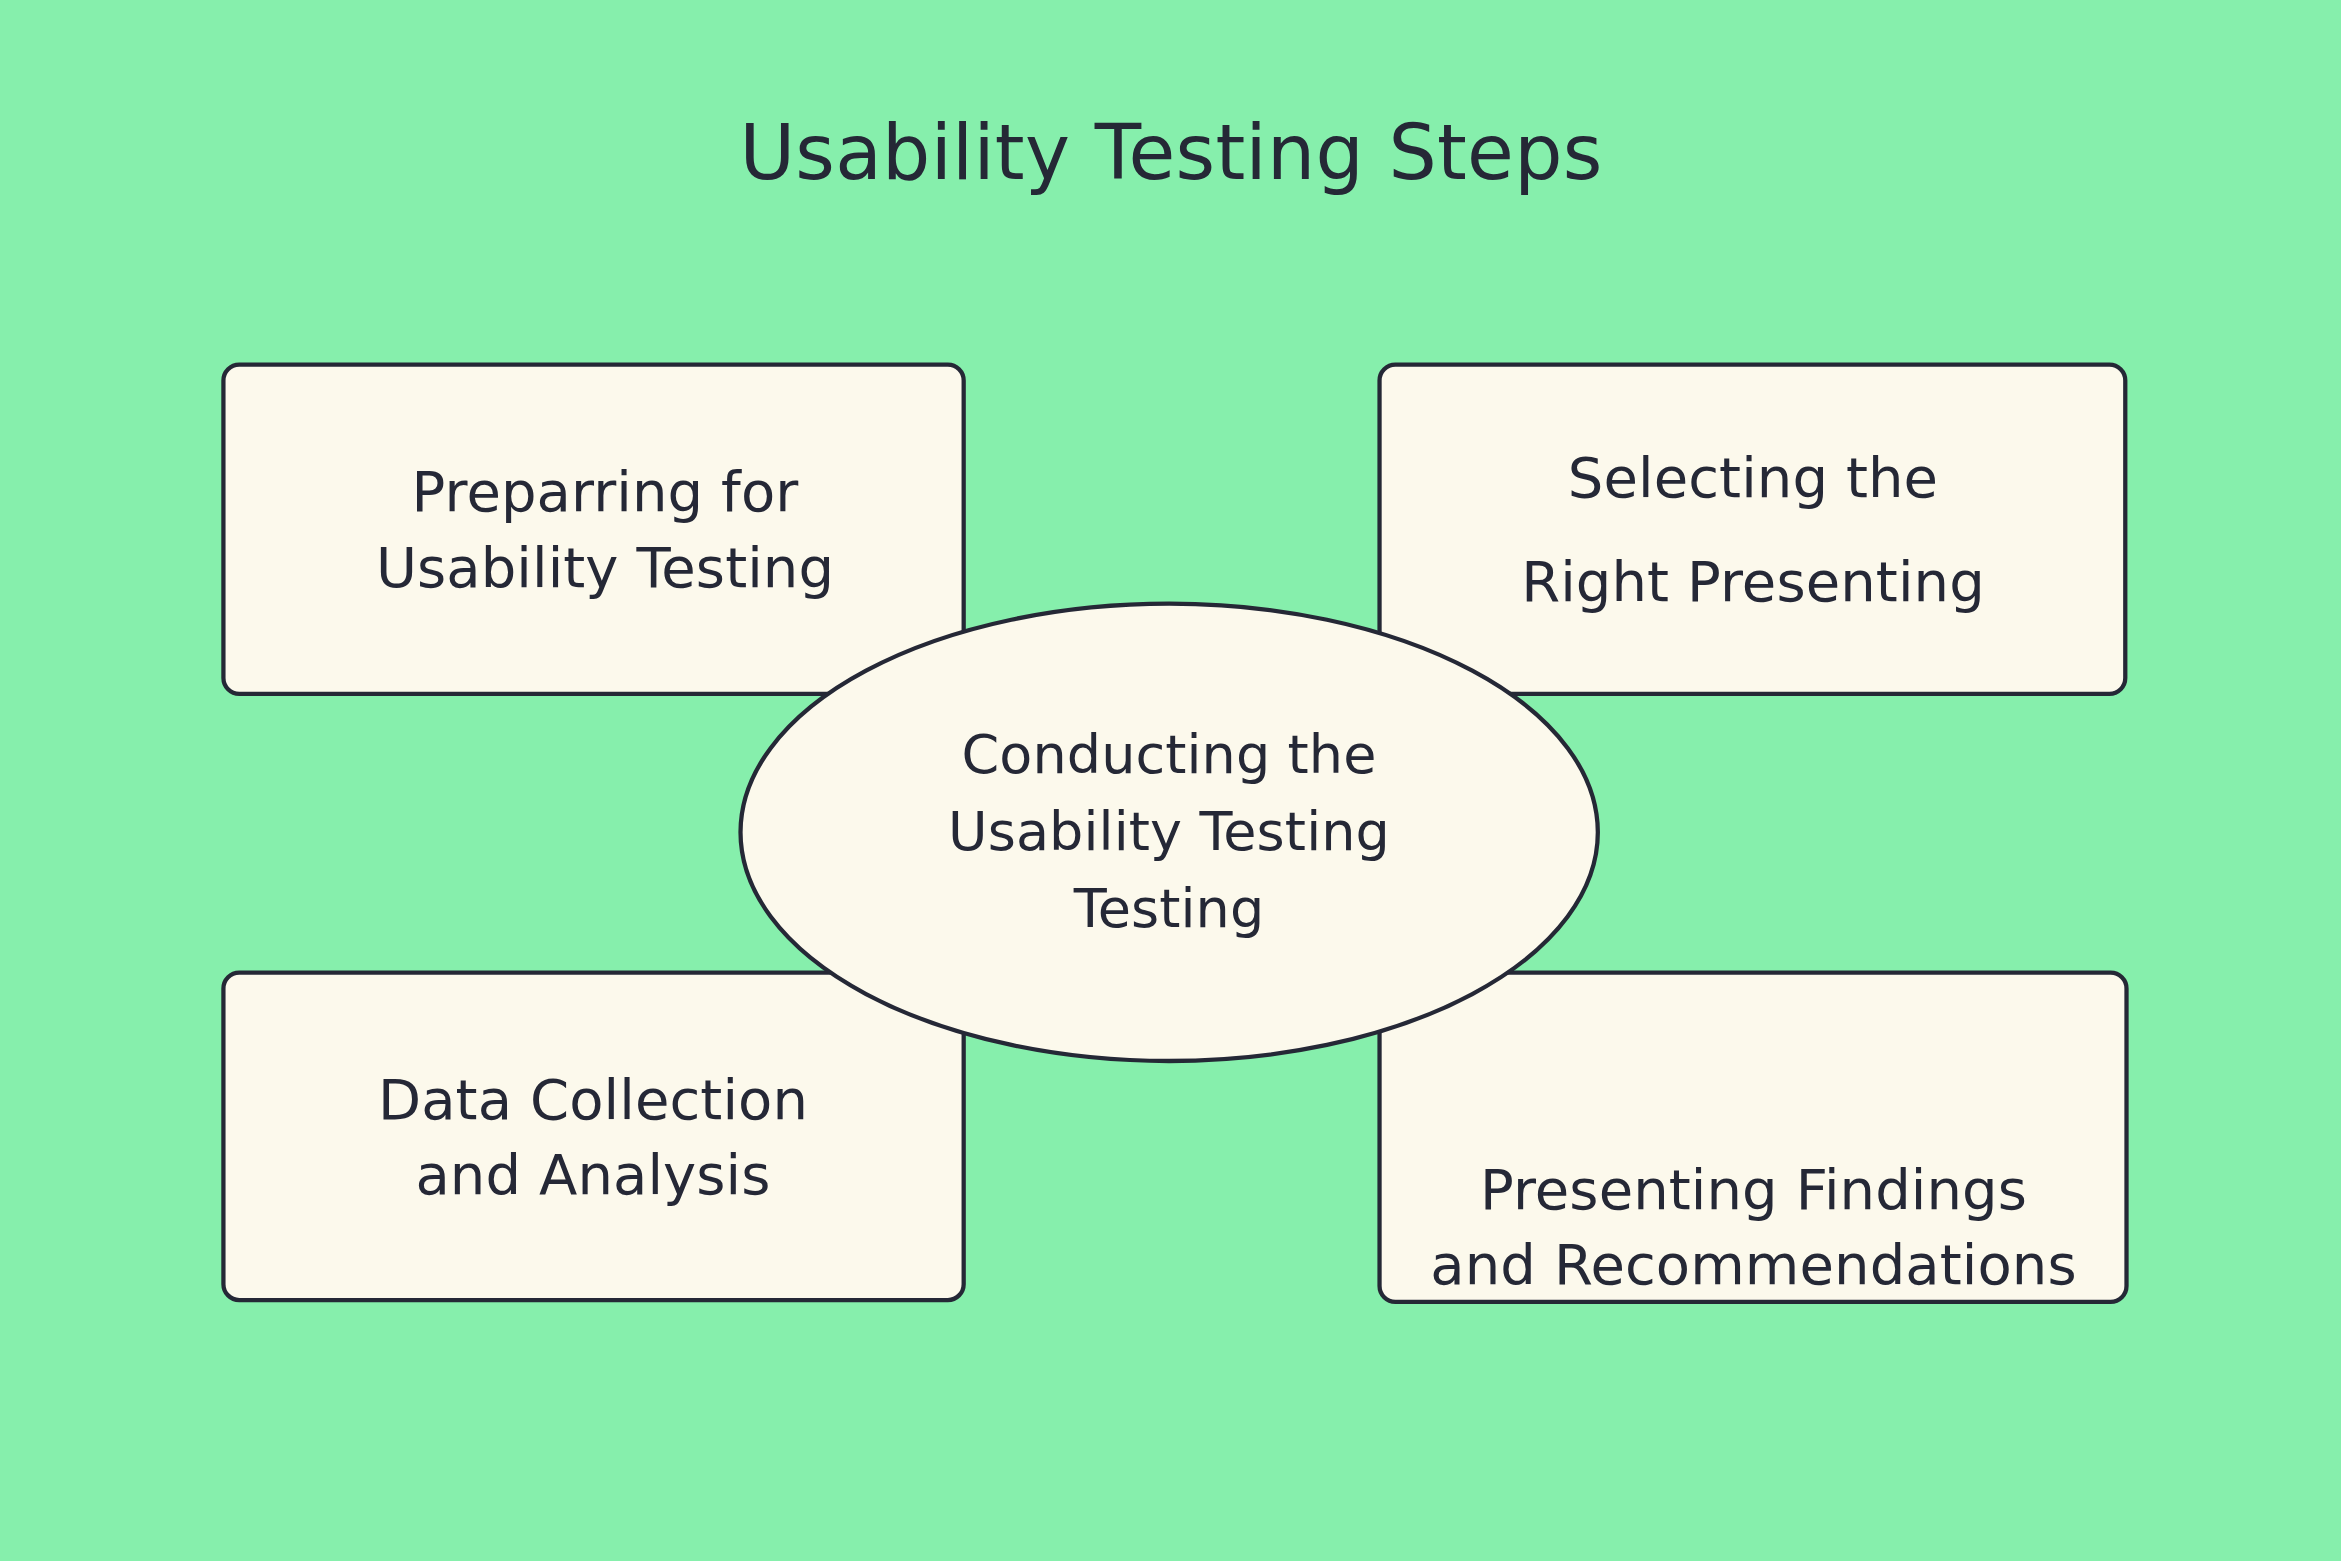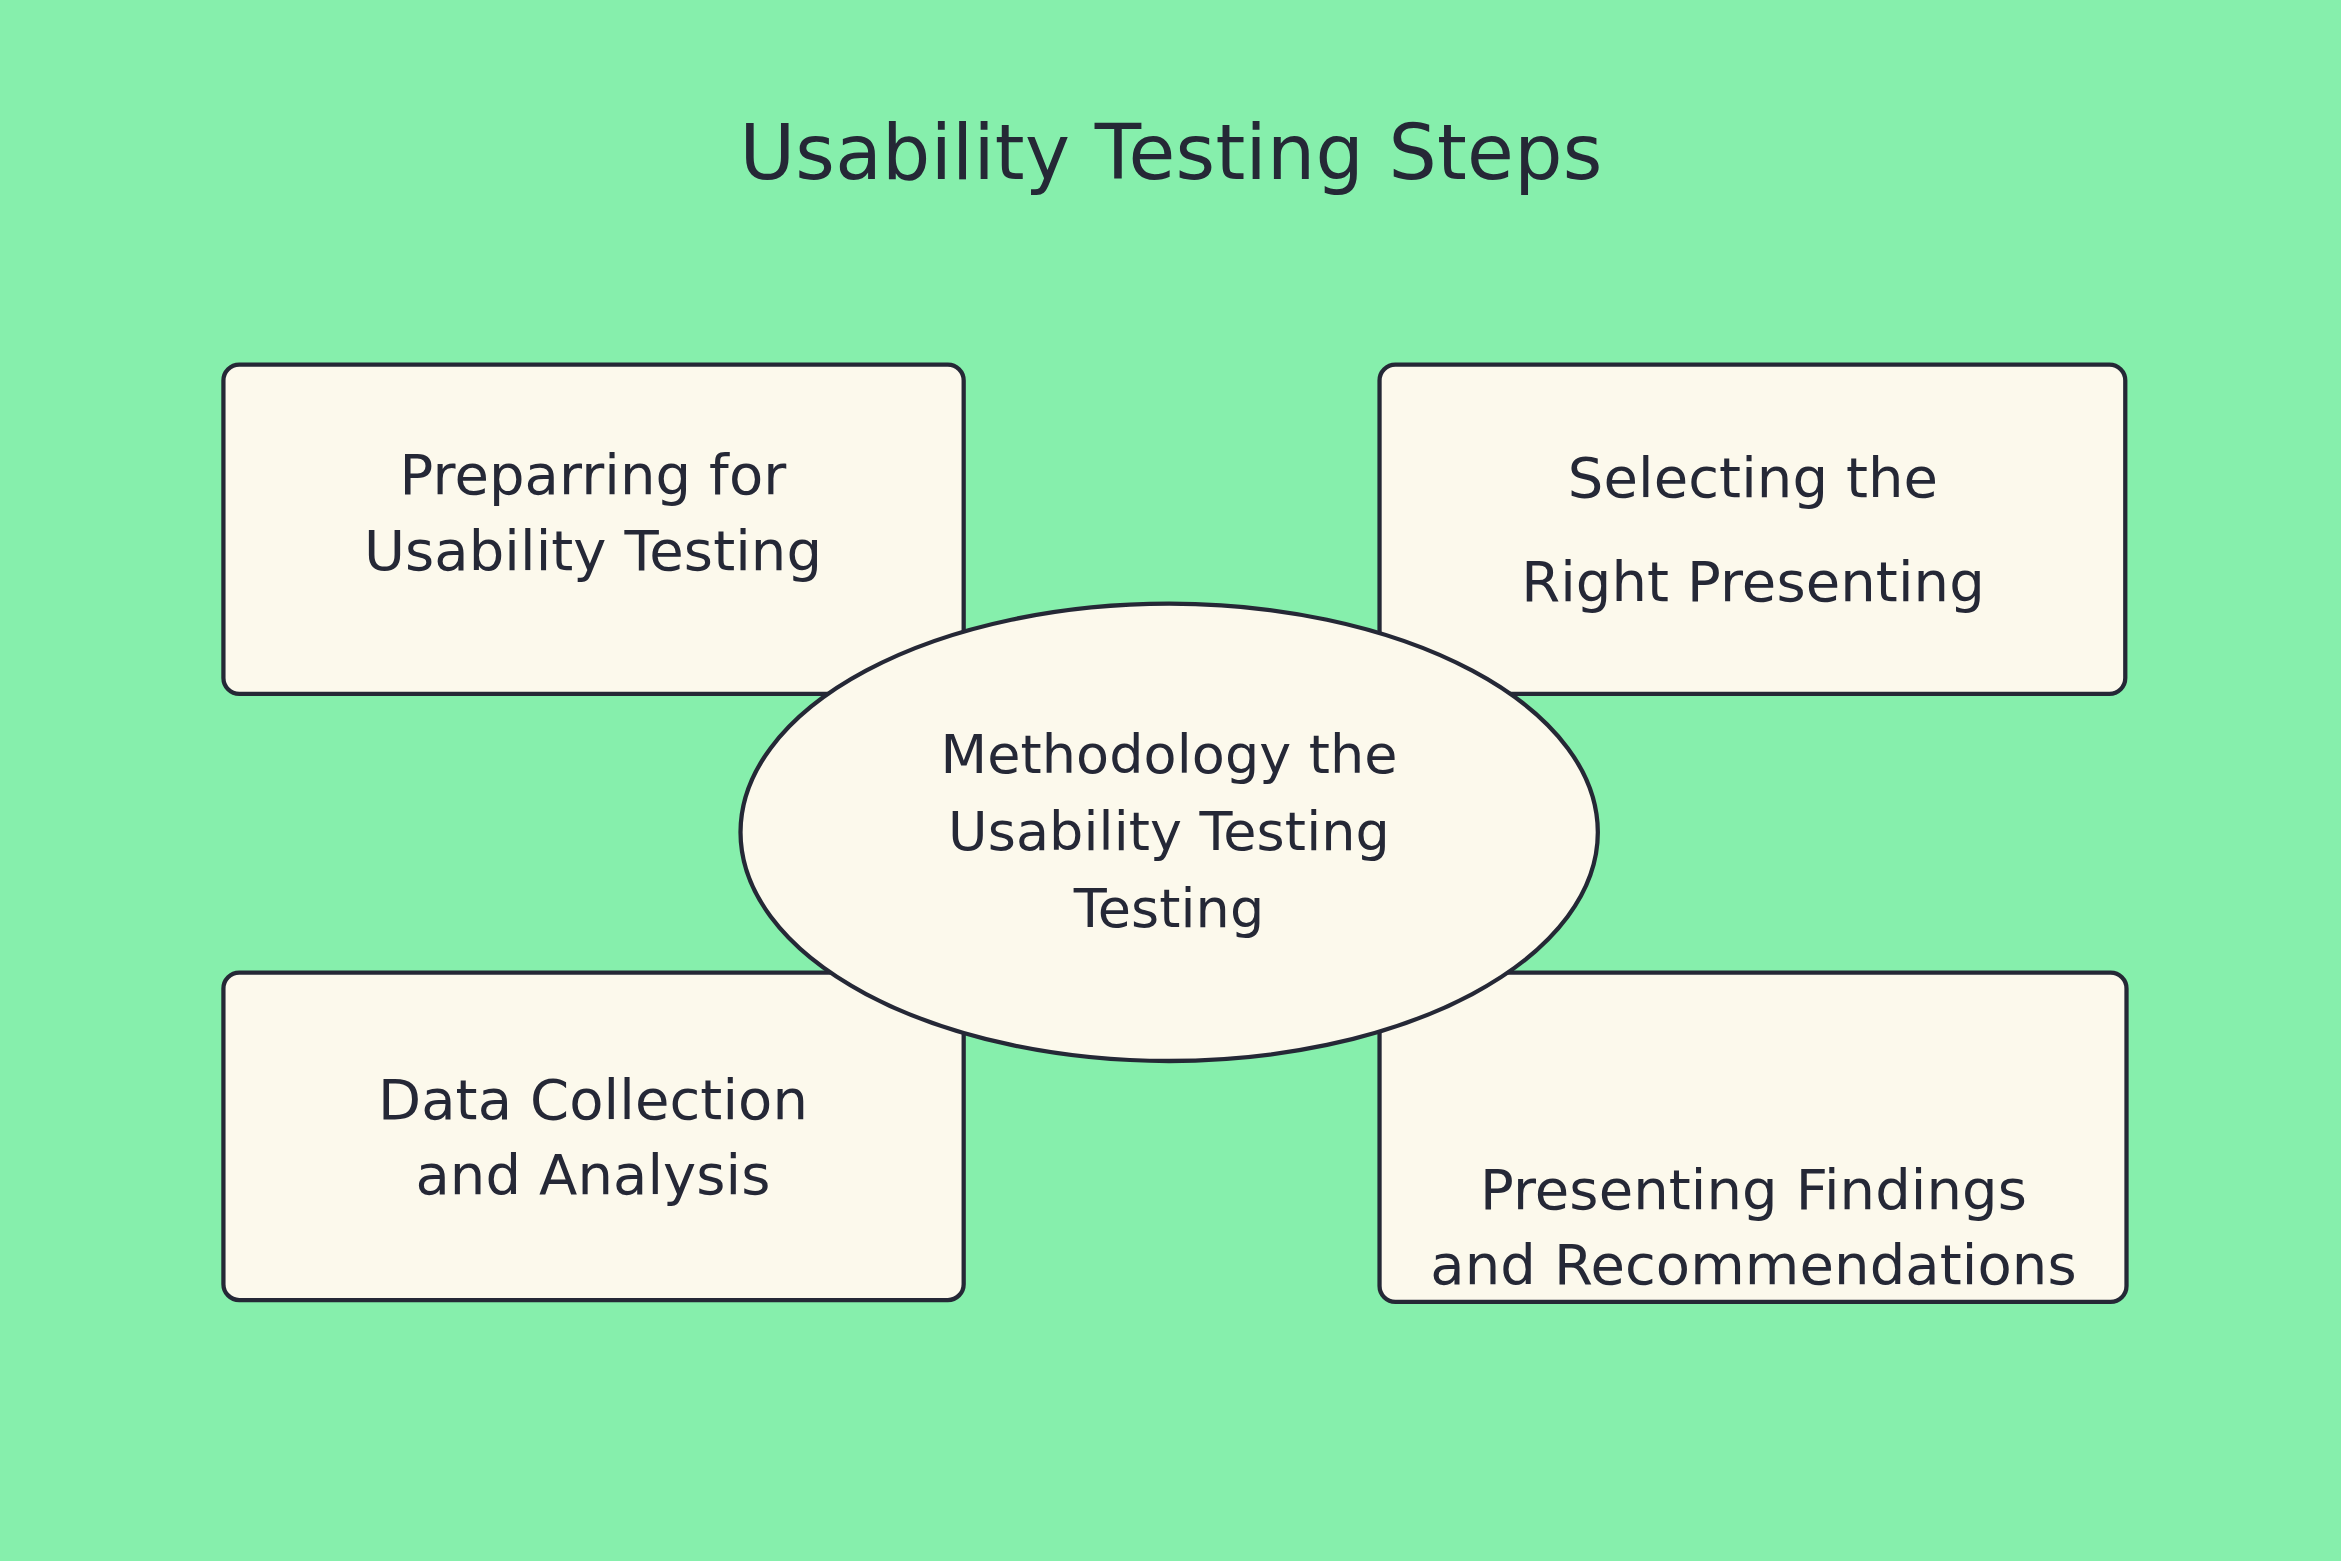--- a/index.html
+++ b/index.html
@@ -60,21 +60,21 @@
     line-height: 1.34;
     font-weight: 400;
     letter-spacing: 0.1px;
     white-space: nowrap;
   }
   .node-label .line {
     display: block;
   }
   
   #label-prepare {
-    left: 223px;  top: 348px;  width: 740px; height: 329px;
+    left: 223px;  top: 365px;  width: 740px; height: 329px; padding-left: 12px;
   }
   #label-methodology {
     left: 1380px; top: 365px;  width: 746px; height: 329px; gap: 28px;
   }
   #label-data {
     left: 223px;  top: 973px; width: 740px; height: 328px;
   }
   #label-findings {
     left: 1380px; top: 973px; width: 747px; height: 329px; justify-content: flex-end;
   }
@@ -114,19 +114,19 @@
     <span class="line">Data Collection</span>
     <span class="line">and Analysis</span>
   </div>
 
   <div class="node-label" id="label-findings">
     <span class="line">Presenting Findings</span>
     <span class="line">and Recommendations</span>
   </div>
 
   <div class="node-label" id="label-center">
-    <span class="line">Methodology the</span>
+    <span class="line">Conducting the</span>
     <span class="line">Usability Testing</span>
     <span class="line">Testing</span>
   </div>
 
 </div>
 
 
 </body></html>

